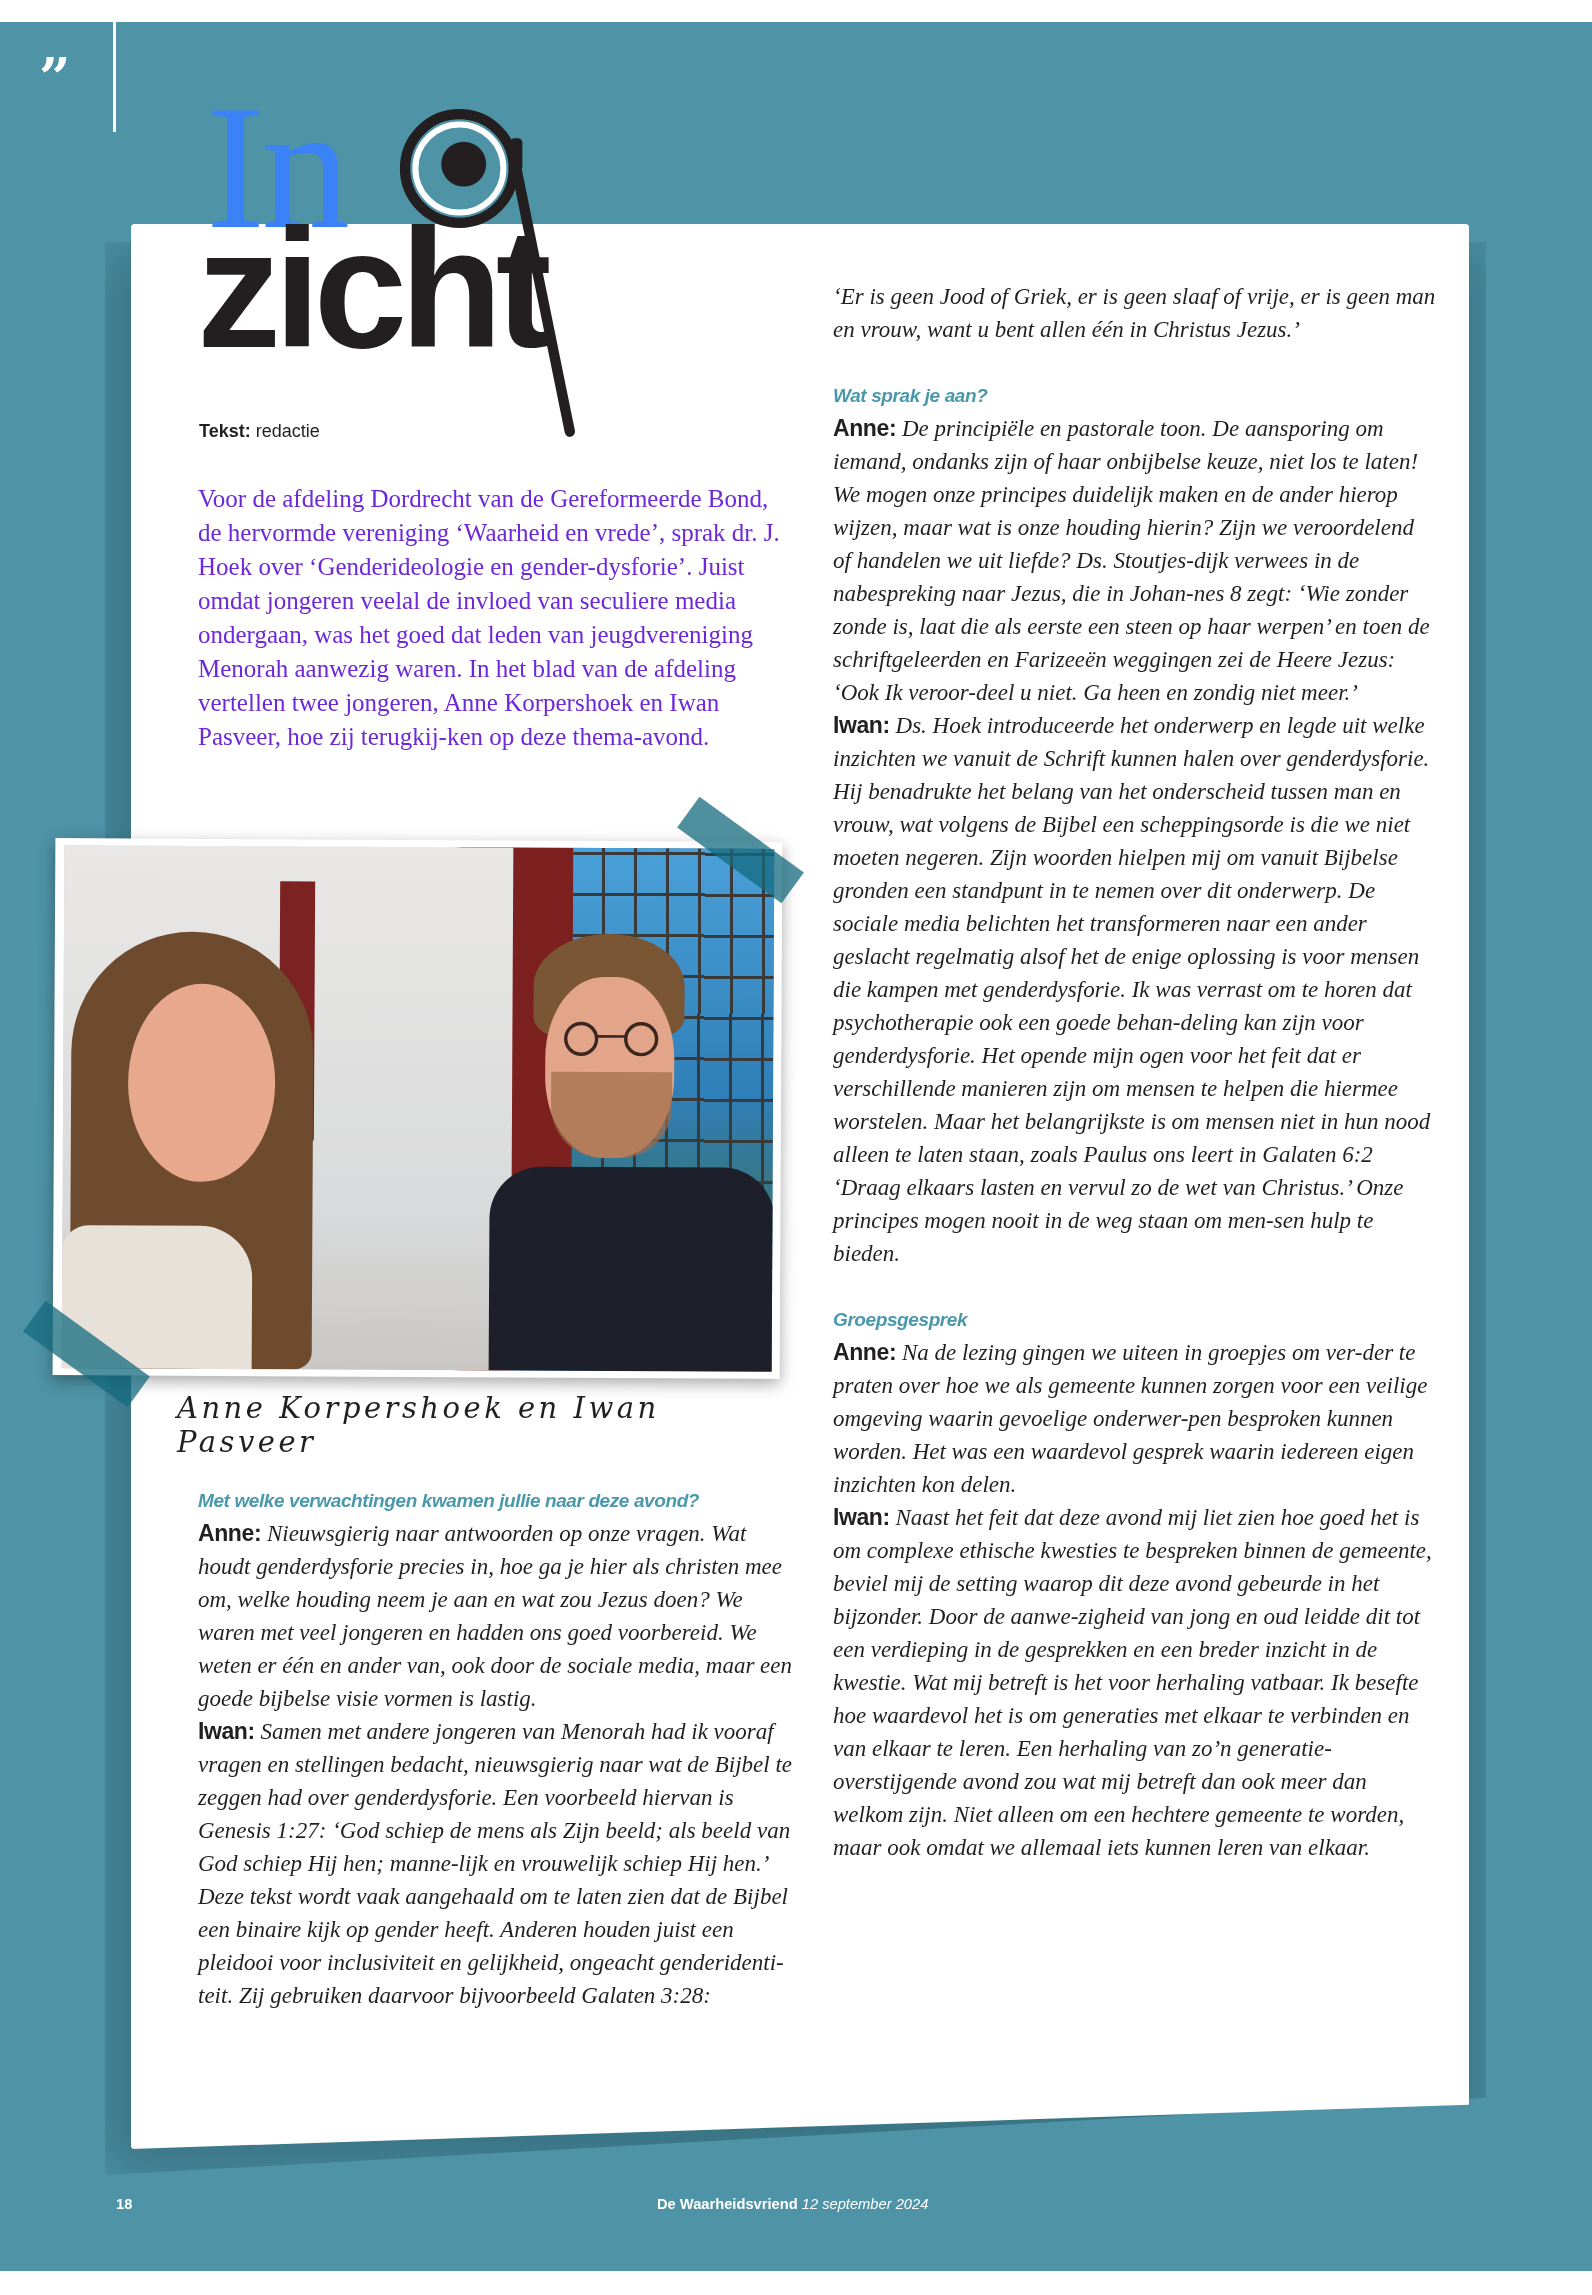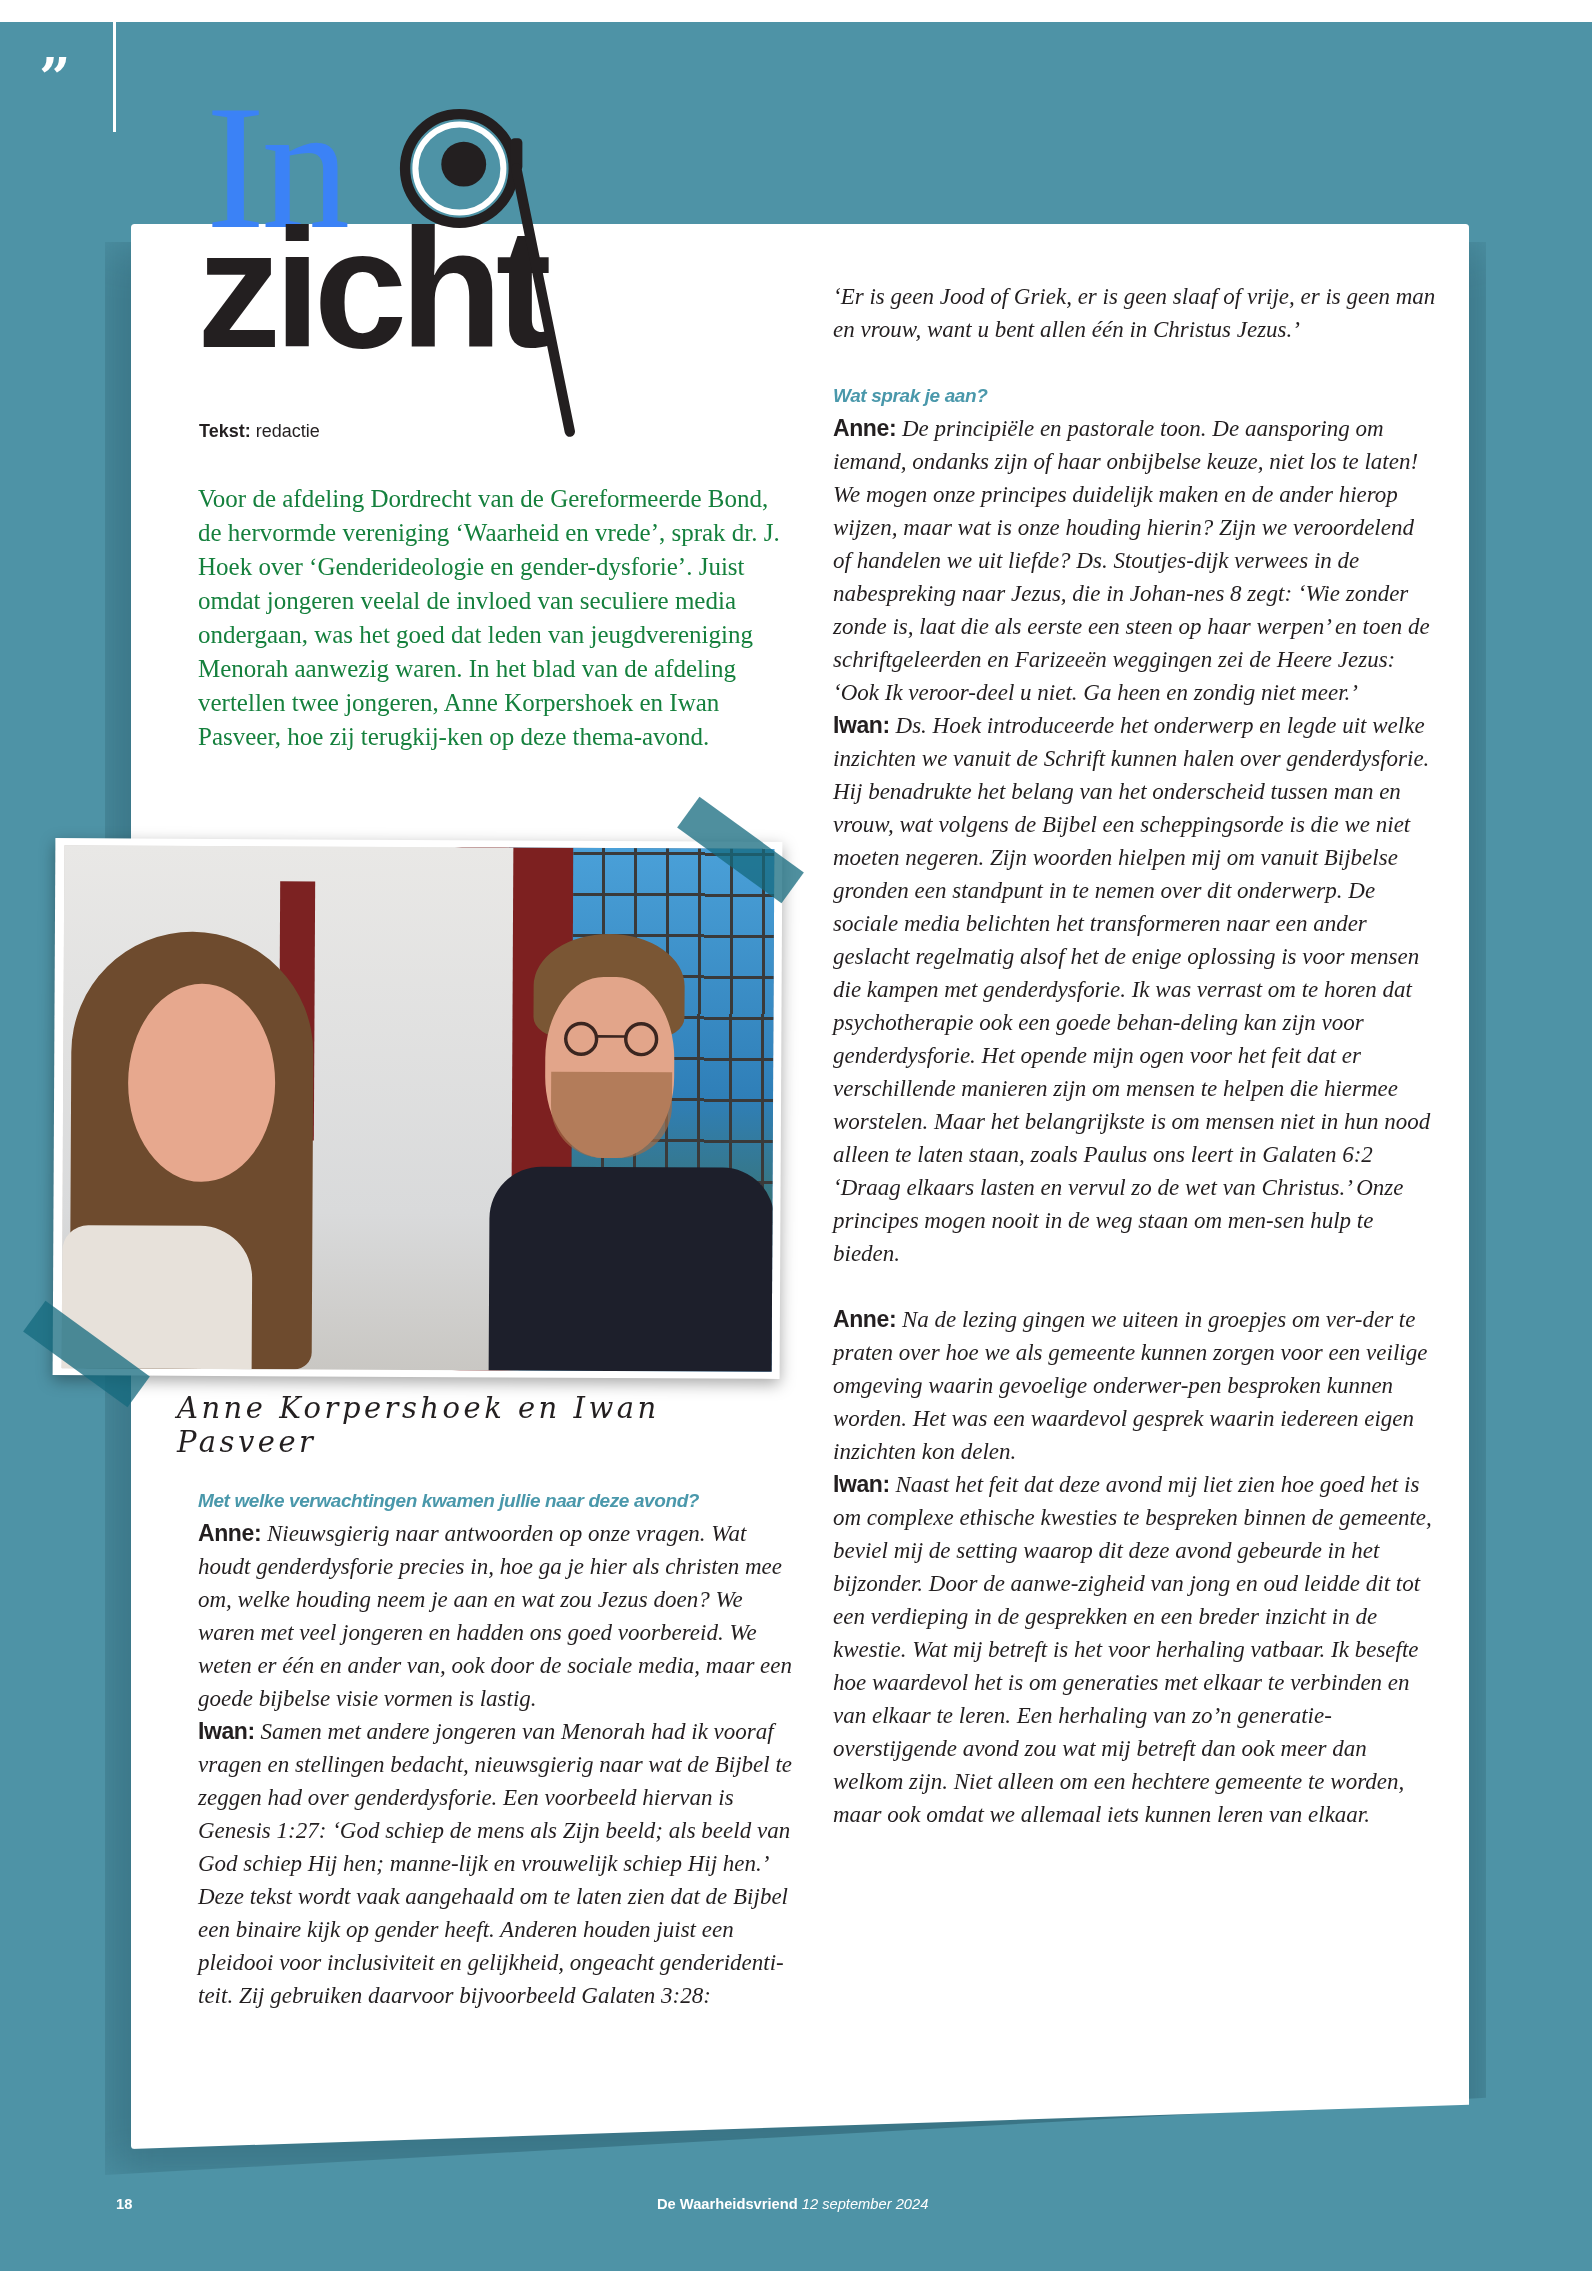--- a/index.html
+++ b/index.html
@@ -42,21 +42,21 @@
   }
   .monocle { position: absolute; left: 393px; top: 95px; width: 207px; height: 354px; }
 
   .byline {
     position: absolute; left: 199px; top: 421px; font-family: "Liberation Sans", sans-serif; font-size: 18px; color: #231f20;
   }
   .byline b { font-weight: bold; }
 
   .intro {
     position: absolute; left: 198px; top: 482px; width: 587px;
-    font-family: "Liberation Serif", serif; font-size: 25px; line-height: 34px; color: #15803d;
+    font-family: "Liberation Serif", serif; font-size: 25px; line-height: 34px; color: #6d28d9;
   }
 
   
   .photo-frame {
     position: absolute; left: 54px; top: 840px; width: 727px; height: 537px;
     background: #ffffff; box-shadow: 0 5.2px 15.5px rgba(0,0,0,0.35);
     transform: rotate(0.3deg);
   }
   .photo {
     position: absolute; left: 8.6px; top: 7px; width: 710px; height: 523px; overflow: hidden;
@@ -181,20 +181,21 @@
     <span class="speaker">Anne:</span>
     <span>De principiële en pastorale toon. De aansporing om iemand, ondanks zijn of haar onbijbelse keuze, niet los te laten!</span>
   </p>
   <p>We mogen onze principes duidelijk maken en de ander hierop wijzen, maar wat is onze houding hierin? Zijn we veroordelend of handelen we uit liefde? Ds. Stoutjes-dijk verwees in de nabespreking naar Jezus, die in Johan-nes 8 zegt: ‘Wie zonder zonde is, laat die als eerste een steen op haar werpen’ en toen de schriftgeleerden en Farizeeën weggingen zei de Heere Jezus: ‘Ook Ik veroor-deel u niet. Ga heen en zondig niet meer.’</p>
   <p>
     <span class="speaker">Iwan:</span>
     <span>Ds. Hoek introduceerde het onderwerp en legde uit welke inzichten we vanuit de Schrift kunnen halen over genderdysforie. Hij benadrukte het belang van het onderscheid tussen man en vrouw, wat volgens de Bijbel een scheppingsorde is die we niet moeten negeren. Zijn woorden hielpen mij om vanuit Bijbelse gronden een standpunt in te nemen over dit onderwerp. De sociale media belichten het transformeren naar een ander geslacht regelmatig alsof het de enige oplossing is voor mensen die kampen met genderdysforie. Ik was verrast om te horen dat psychotherapie ook een goede behan-deling kan zijn voor genderdysforie. Het opende mijn ogen voor het feit dat er verschillende manieren zijn om mensen te helpen die hiermee worstelen. Maar het belangrijkste is om mensen niet in hun nood alleen te laten staan, zoals Paulus ons leert in Galaten 6:2 ‘Draag elkaars lasten en vervul zo de wet van Christus.’ Onze principes mogen nooit in de weg staan om men-sen hulp te bieden.</span>
   </p>
   <div class="gap"></div>
 
+  <p class="heading">Groepsgesprek</p>
   <p>
     <span class="speaker">Anne:</span>
     <span>Na de lezing gingen we uiteen in groepjes om ver-der te praten over hoe we als gemeente kunnen zorgen voor een veilige omgeving waarin gevoelige onderwer-pen besproken kunnen worden. Het was een waardevol gesprek waarin iedereen eigen inzichten kon delen.</span>
   </p>
   <p>
     <span class="speaker">Iwan:</span>
     <span>Naast het feit dat deze avond mij liet zien hoe goed het is om complexe ethische kwesties te bespreken binnen de gemeente, beviel mij de setting waarop dit deze avond gebeurde in het bijzonder. Door de aanwe-zigheid van jong en oud leidde dit tot een verdieping in de gesprekken en een breder inzicht in de kwestie. Wat mij betreft is het voor herhaling vatbaar. Ik besefte hoe waardevol het is om generaties met elkaar te verbinden en van elkaar te leren. Een herhaling van zo’n generatie-overstijgende avond zou wat mij betreft dan ook meer dan welkom zijn. Niet alleen om een hechtere gemeente te worden, maar ook omdat we allemaal iets kunnen leren van elkaar.</span>
   </p>
 </div>
 

